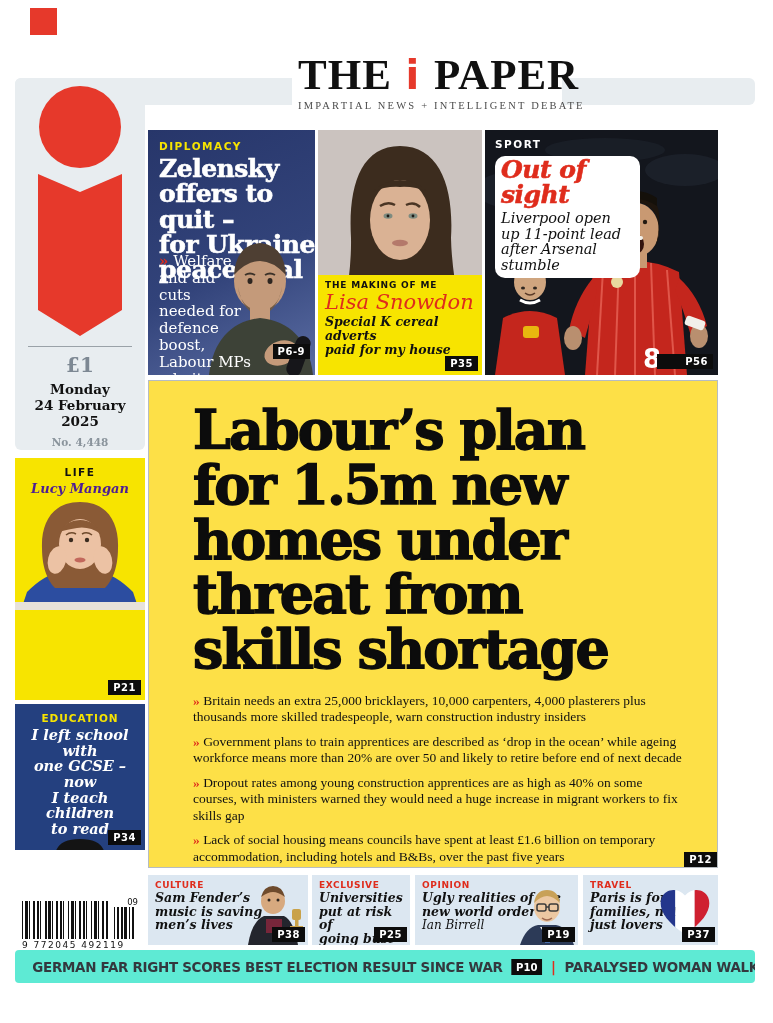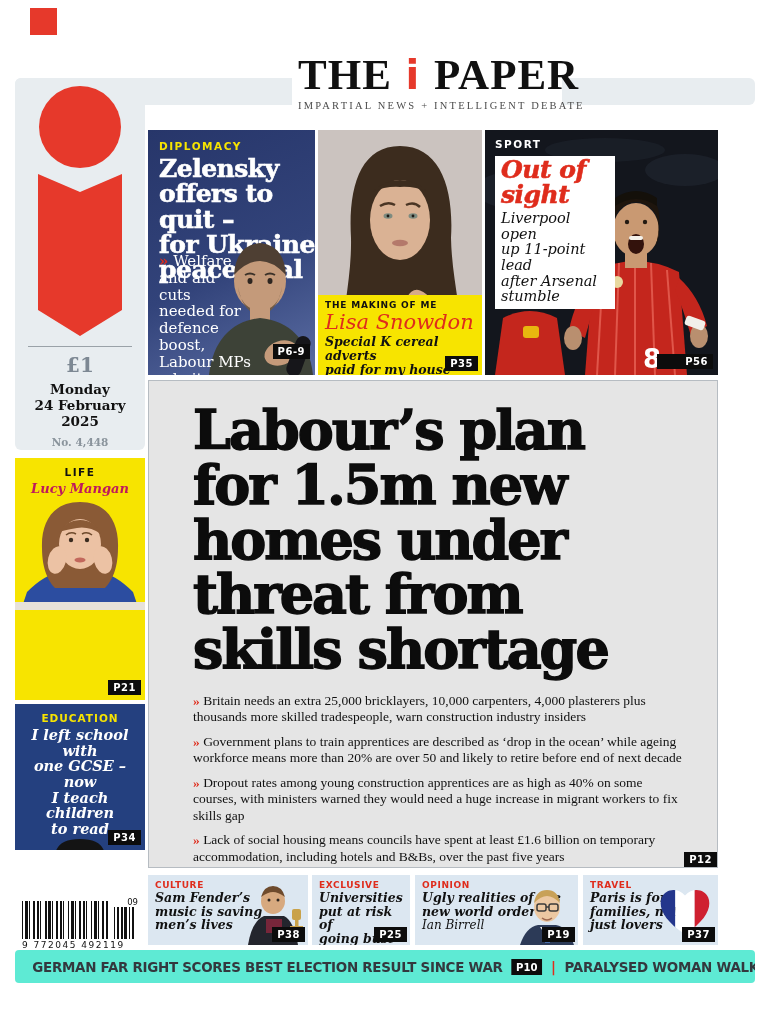--- a/index.html
+++ b/index.html
@@ -31,21 +31,21 @@
   .issue{font-family:var(--serif);font-weight:bold;font-size:10.5px;color:#8a949c;margin-top:7px;}
   .site{font-family:var(--serif);font-weight:bold;font-size:12px;color:#111;margin-top:9px;}
 
   .pbox{position:absolute;background:#0c0c0c;color:#fff;font:bold 10px var(--sans);padding:2px 5px;letter-spacing:.5px;}
 
   
   .life{position:absolute;left:15px;top:458px;width:130px;height:242px;background:var(--yellow);text-align:center;overflow:hidden;}
   .kicker{font:bold 10.5px var(--sans);letter-spacing:1.5px;}
   .life .kicker{color:#111;margin-top:8px;}
   .life-hl{font-family:var(--serif);font-style:italic;font-size:15.5px;line-height:1.1;color:var(--kred);margin:3px 6px 0;}
-  .life-by{font-family:var(--serif);font-style:italic;font-weight:bold;font-size:13px;color:#be185d;margin-top:3px;}
+  .life-by{font-family:var(--serif);font-style:italic;font-weight:bold;font-size:13px;color:#4c1d95;margin-top:3px;}
 
   
   .edu{position:absolute;left:15px;top:704px;width:130px;height:146px;background:#24407f;text-align:center;overflow:hidden;}
   .edu .kicker{color:var(--yellow);margin-top:8px;letter-spacing:1px;}
   .edu-hl{font-family:var(--serif);font-style:italic;font-weight:bold;font-size:14.5px;line-height:1.08;color:#fff;margin:3px 4px 0;}
 
   
   .barcode{position:absolute;left:22px;top:893px;width:118px;height:55px;}
   .bars-row{display:flex;align-items:flex-start;}
   .bars-main{width:86px;height:38px;margin-top:8px;
@@ -58,33 +58,33 @@
   
   .panel{position:absolute;top:130px;height:245px;overflow:hidden;}
   .dip{left:148px;width:167px;background:linear-gradient(155deg,#27366a 0%,#32437a 55%,#5b6da3 100%);}
   .dip .kicker{color:var(--yellow);margin:10px 0 0 11px;display:block;}
   .dip-hl{font-family:var(--serif);font-weight:bold;font-size:25px;line-height:1.01;color:#fff;margin:4px 0 0 11px;letter-spacing:-.5px;-webkit-text-stroke:.6px #fff;}
   .dip-sf{position:absolute;left:11px;top:123px;width:92px;font-family:var(--serif);font-size:15px;line-height:1.12;color:#fff;}
   .chev{color:var(--kred);font-weight:bold;}
   .dip-photo{position:absolute;right:0;bottom:0;}
 
   .making{left:318px;width:164px;background:#cbc3bf;}
-  .mk-box{position:absolute;left:0;bottom:0;width:100%;height:80px;background:var(--yellow);padding:5px 7px;}
+  .mk-box{position:absolute;left:0;bottom:0;width:100%;height:100px;background:var(--yellow);padding:5px 7px;}
   .mk-kicker{font:bold 9px var(--sans);letter-spacing:.8px;color:#111;}
   .mk-name{font-family:var(--serif);font-style:italic;font-size:21px;color:var(--kred);margin-top:0px;}
   .mk-hl{font-family:var(--serif);font-style:italic;font-weight:bold;font-size:12.5px;line-height:1.1;color:#111;margin-top:1px;}
 
   .sport{left:485px;width:233px;background:#13161d;}
   .sport .kicker{position:absolute;left:10px;top:8px;color:#fff;letter-spacing:1.5px;}
-  .sp-box{position:absolute;left:10px;top:26px;width:120px;background:#fff;padding:2px 6px 4px;}
+  .sp-box{position:absolute;left:10px;top:26px;width:145px;background:#fff;padding:2px 6px 4px;border-radius:10px;}
   .sp-hl{font-family:var(--serif);font-style:italic;font-weight:bold;font-size:25px;line-height:.98;color:var(--kred);-webkit-text-stroke:.6px var(--kred);letter-spacing:-.5px;}
   .sp-sf{font-family:var(--serif);font-style:italic;font-size:14.5px;line-height:1.08;color:#111;margin-top:4px;}
 
   
-  .lead{position:absolute;left:148px;top:380px;width:570px;height:488px;background:#e5e5e5;border:1px solid #b6bcc2;}
+  .lead{position:absolute;left:148px;top:380px;width:570px;height:488px;background:#fde047;border:1px solid #b6bcc2;}
   .lead-hl{margin:22px 30px 0 44px;font-family:var(--serif);font-weight:bold;font-size:54px;line-height:1.015;color:#0c0c0c;letter-spacing:-2px;-webkit-text-stroke:1.4px #0c0c0c;}
   .lead-bullets{margin:16px 34px 0 44px;}
   .lead-bullets p{font-family:Liberation Serif, serif;font-size:13.5px;line-height:1.22;color:#111;margin-bottom:8px;}
 
   
   .promo-row{position:absolute;left:148px;top:875px;width:454px;height:70px;}
   .promo{position:absolute;top:0;height:70px;background:var(--promo);padding:5px 7px;overflow:hidden;}
   .promo .kicker{font-size:9px;color:var(--kred);letter-spacing:.6px;}
   .promo-hl{font-family:var(--serif);font-style:italic;font-weight:bold;font-size:12.5px;line-height:1.08;color:#111;margin-top:1px;}
   .promo-by{font-family:var(--serif);font-style:italic;font-size:12px;color:#111;}

